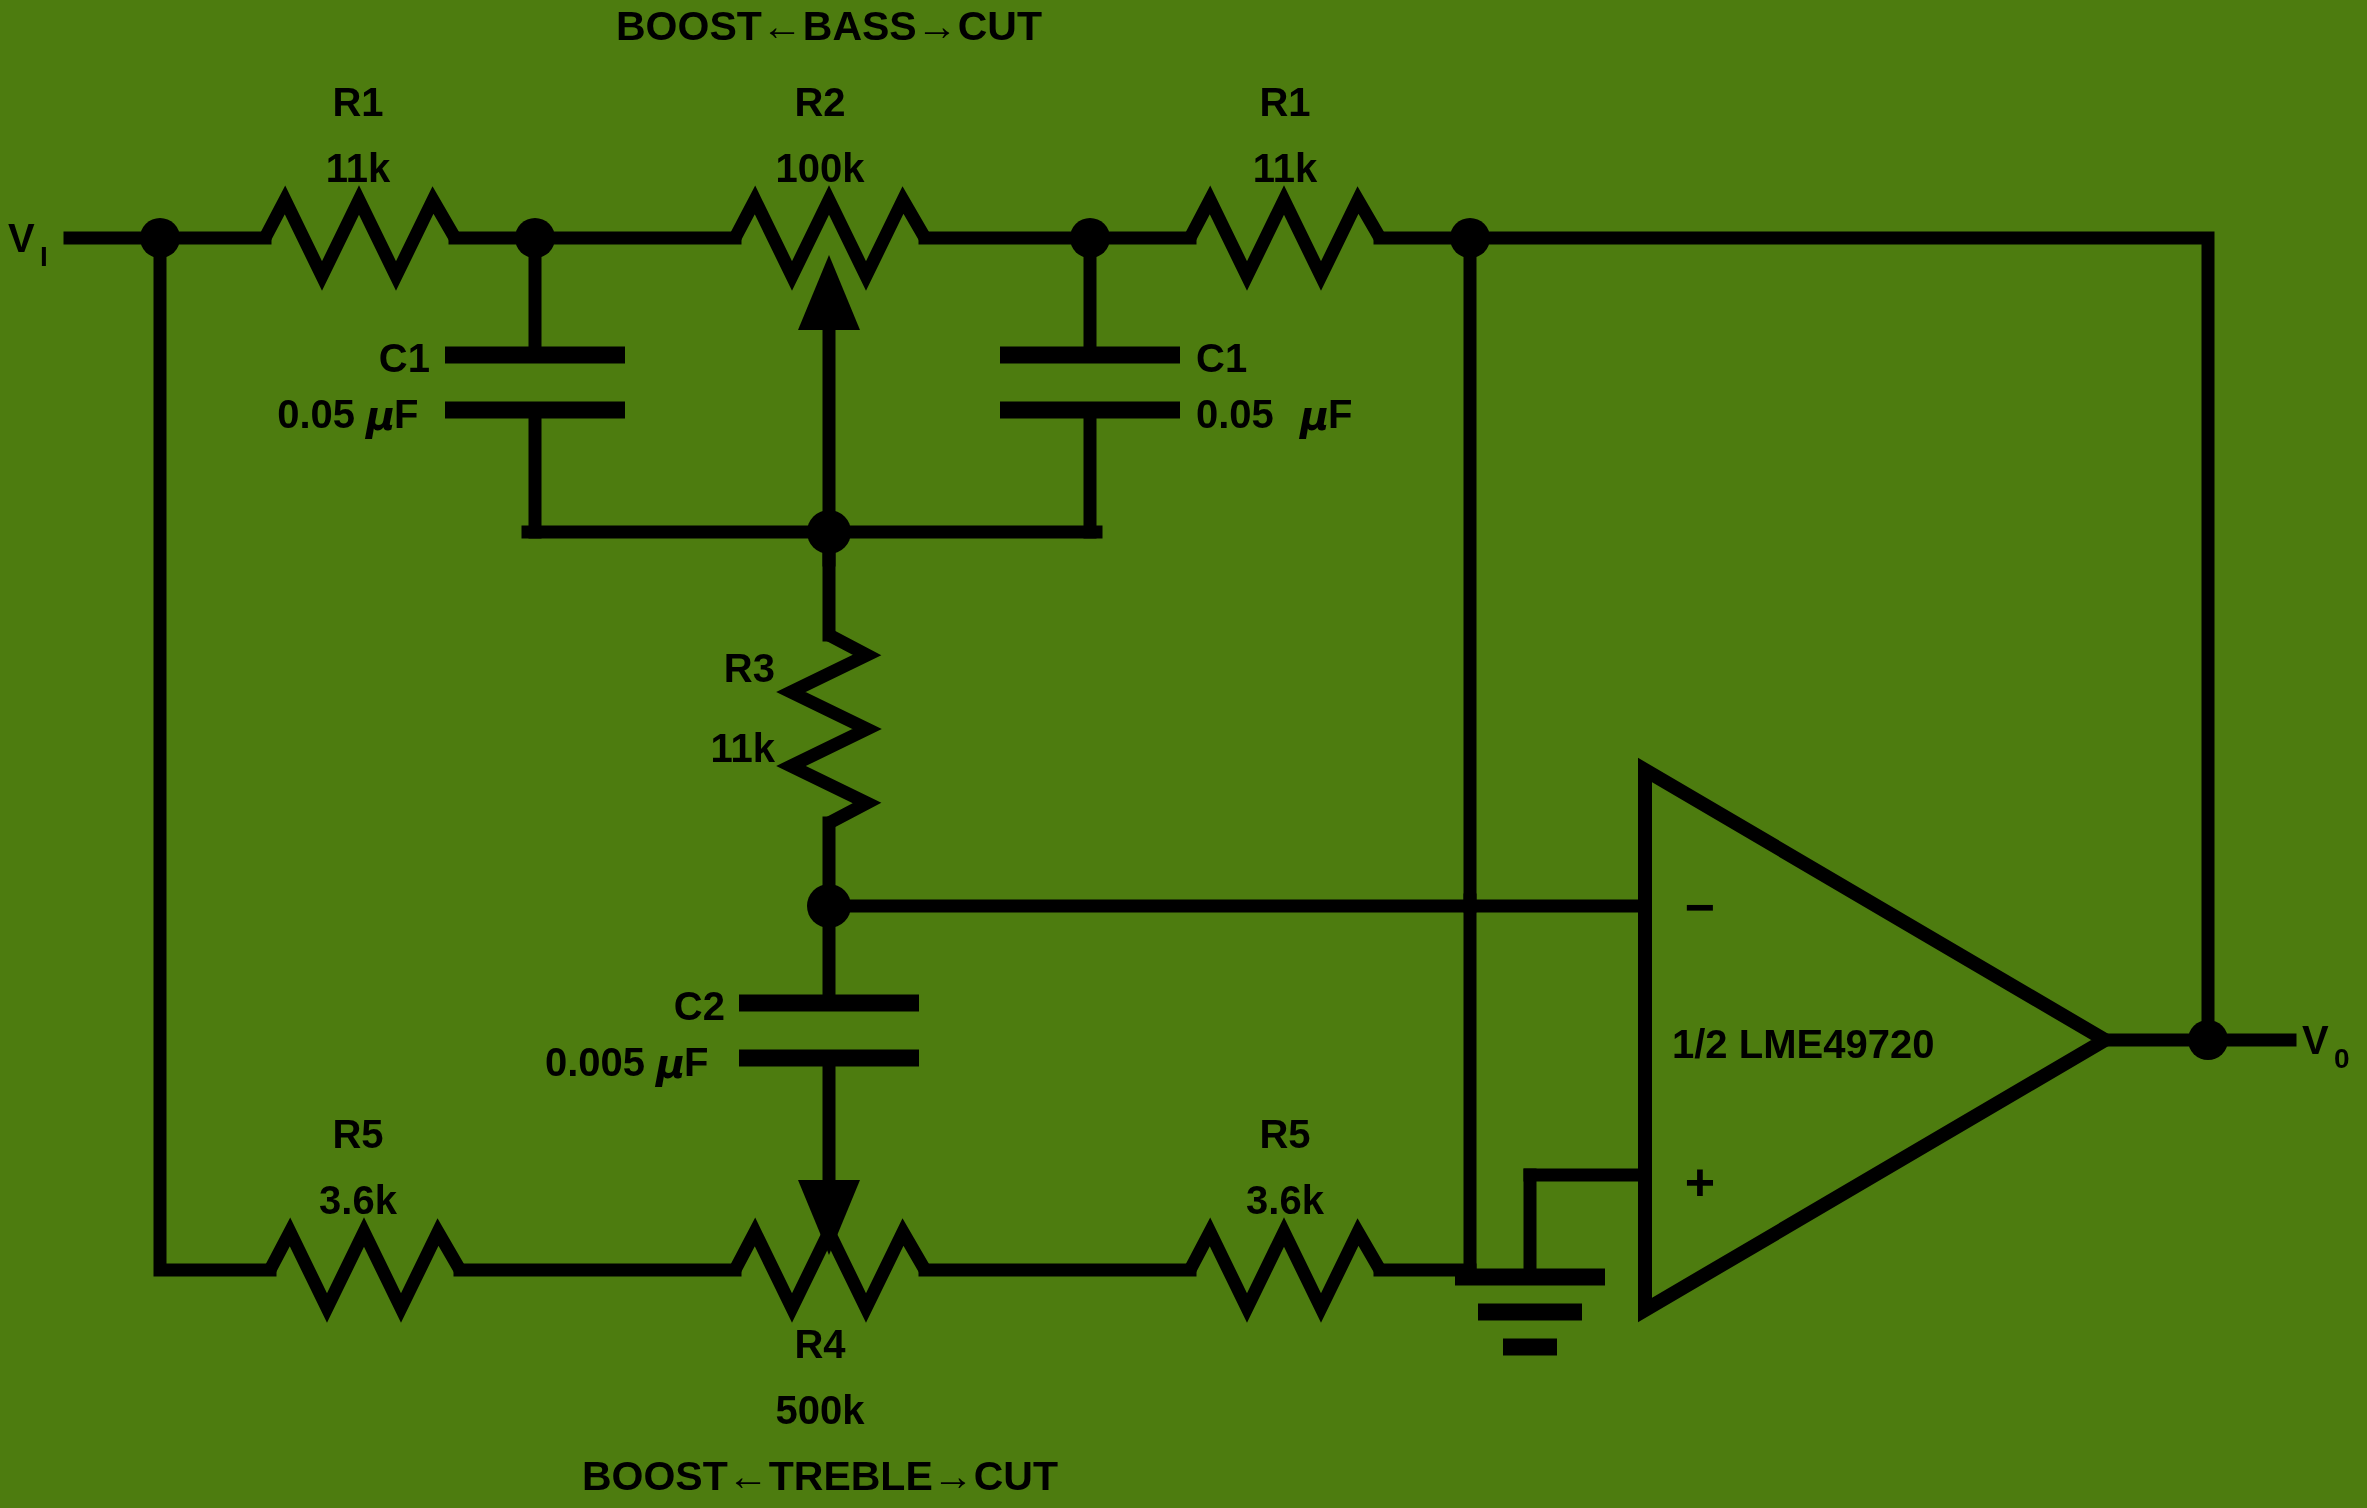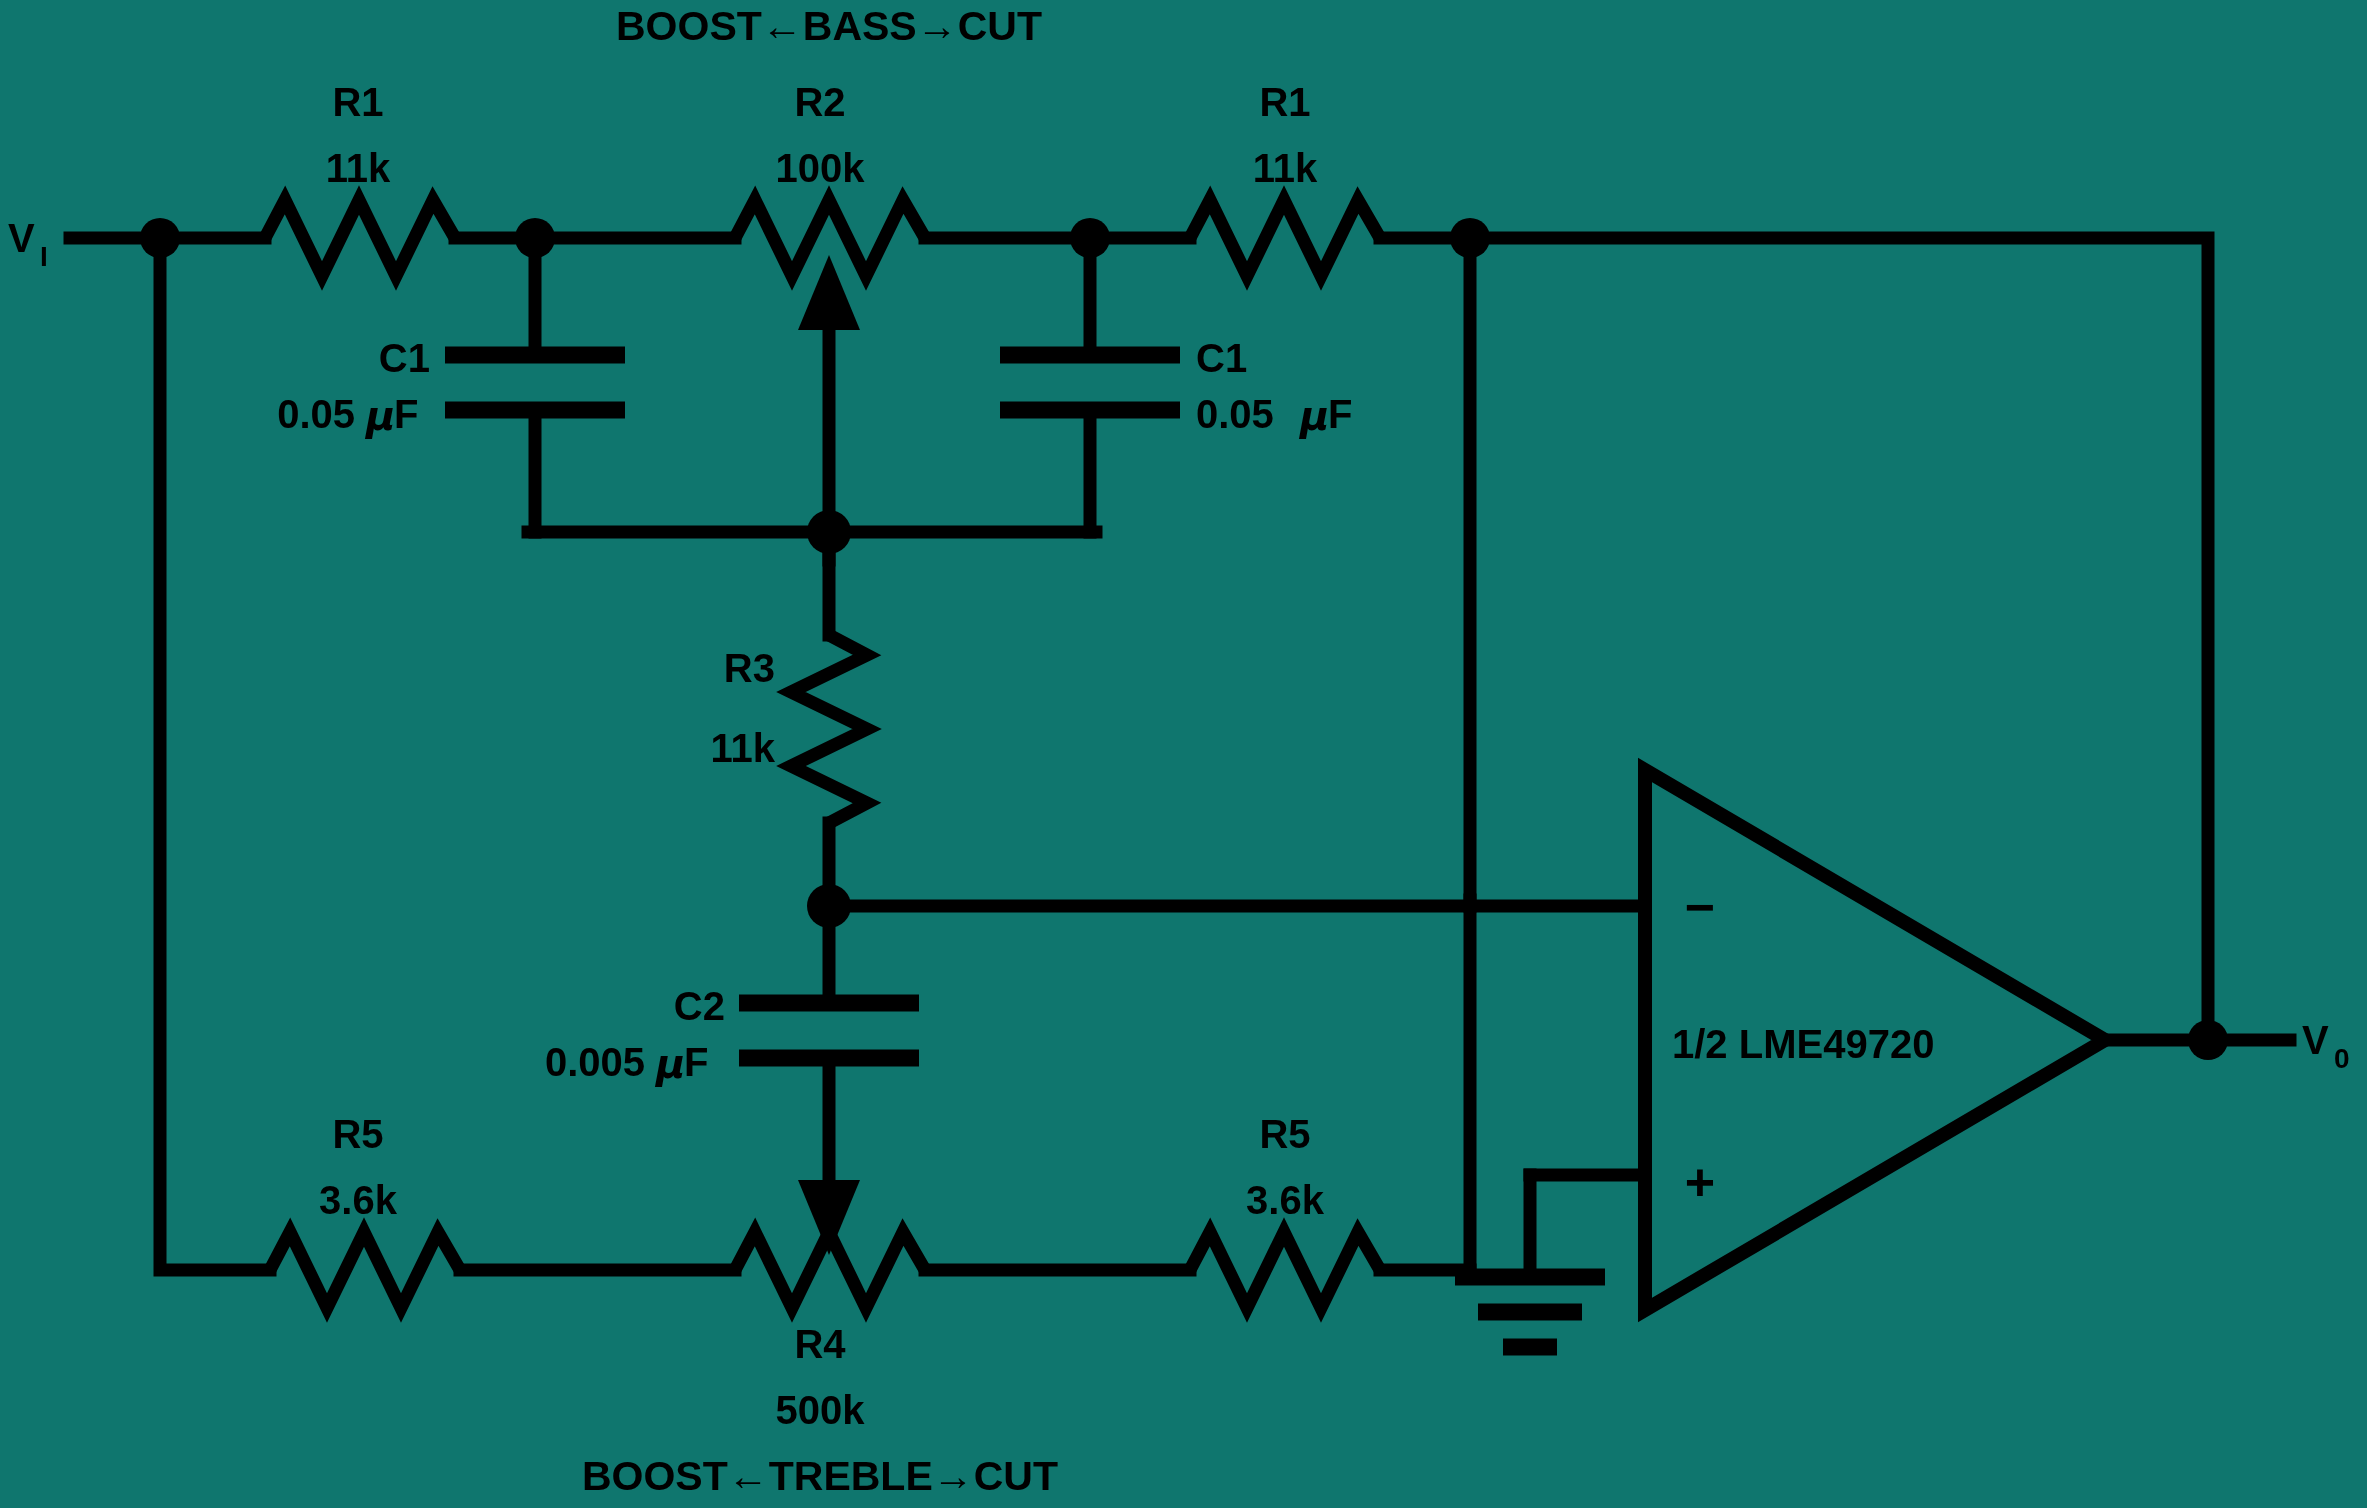--- a/index.html
+++ b/index.html
@@ -10,21 +10,21 @@
   body {
     width: 2367px;
     height: 1508px;
     font-family: "Liberation Sans", sans-serif;
     overflow: hidden;
   }
   #schematic-root {
     position: relative;
     width: 2367px;
     height: 1508px;
-    background: #0f766e;
+    background: #4d7c0f;
   }
   svg.sch {
     display: block;
     width: 2367px;
     height: 1508px;
   }
   .wire {
     stroke: #000000;
     stroke-width: 13;
     fill: none;

